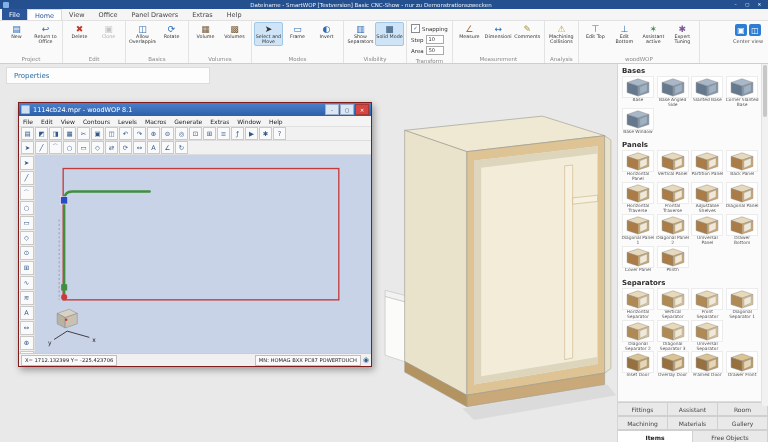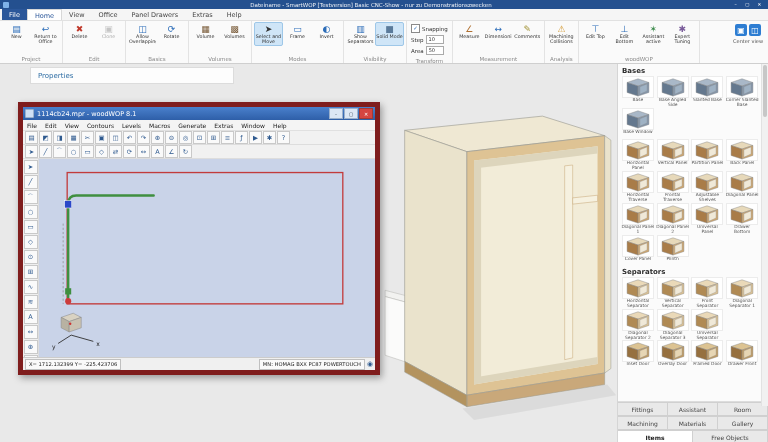--- a/index.html
+++ b/index.html
@@ -45,21 +45,21 @@
   .corner{position:absolute;right:5px;top:3px;display:flex;flex-direction:column;align-items:center;}
   .corner-icons{display:flex;gap:2px;}
   .cbtn{width:12px;height:12px;background:#2d7dd2;color:#fff;font-size:8px;display:flex;
         align-items:center;justify-content:center;border-radius:2px;}
   .corner-label{font-size:5px;color:#555;margin-top:2px;}
 
   
   .workspace{position:relative;flex:1;background:#e9e9e9;min-height:0;}
   .props{position:absolute;left:6px;top:3px;width:188px;height:15px;background:#fdfdfd;
          border:1px solid #dcdcdc;display:flex;align-items:center;padding:0 7px;
-         font-size:7px;color:#2e6da4;margin-left:24px;}
+         font-size:7px;color:#2e6da4;}
 
   .scene{position:absolute;left:378px;top:8px;width:240px;height:362px;}
   .scene svg{width:100%;height:100%;}
 
   
   .sidebar{position:absolute;right:0;top:0;width:150px;height:380px;background:#fbfbfb;
            border-left:1px solid #d5d5d5;display:flex;flex-direction:column;}
   .lib-scroll{flex:1;overflow:hidden;padding:1px 9px 0 3px;}
   .lib-head{font-size:7px;font-weight:bold;color:#2f2f2f;padding:2px 1px 1px;}
   .lib-grid{display:grid;grid-template-columns:repeat(4,1fr);gap:1px 1px;}
@@ -71,21 +71,21 @@
   .lib-tabrow{display:flex;}
   .lib-tab{flex:1;height:12px;background:#e9e9e9;border:1px solid #d0d0d0;border-left:none;
            font-size:6px;display:flex;align-items:center;justify-content:center;color:#444;}
   .lib-tab.active{background:#fff;font-weight:bold;color:#222;}
   .sb-scrollbar{position:absolute;right:0;top:0;bottom:38px;width:6px;background:#f1f1f1;
                 border-left:1px solid #e2e2e2;}
   .thumbtrack{margin:1px;height:52px;background:#c7c7c7;border-radius:2px;}
 
   
   .wop{position:absolute;left:18px;top:38px;width:352px;height:263px;background:#f0f0f0;
-       border:5px solid #7f1d1d;box-shadow:2px 3px 7px rgba(0,0,0,.35);display:flex;
+       border:1px solid #7f1d1d;box-shadow:2px 3px 7px rgba(0,0,0,.35);display:flex;
        flex-direction:column;}
   .wop-title{height:13px;background:linear-gradient(#4a80cc,#2e5fa8);display:flex;
              align-items:center;color:#fff;font-size:6.5px;padding:0 2px;gap:3px;flex:0 0 auto;}
   .wop-ico{width:7px;height:7px;background:#cfe0f5;border:1px solid #9ab0cc;border-radius:1px;}
   .wop-title-text{white-space:nowrap;overflow:hidden;}
   .wop-ctrl{margin-left:auto;display:flex;gap:1px;}
   .wbtn{width:12px;height:9px;background:#dce7f5;border:1px solid #9ab0cc;color:#234;
         font-size:5px;display:flex;align-items:center;justify-content:center;}
   .wbtn.close{background:#d64541;color:#fff;border-color:#a33a36;}
   .wop-menu{height:10px;background:#f4f4f4;display:flex;align-items:center;font-size:6px;
@@ -472,20 +472,21 @@
             <div class="lib-item">
               <div class="lib-thumb"><svg viewBox="0 0 30 22" width="100%" height="100%">
                   <polygon points="3,6 15,2 27,6 15,10" fill="#a9b8c8" stroke="#8a8a8a" stroke-width="0.5"></polygon>
                   <polygon points="3,6 15,10 15,21 3,17" fill="#64788e" stroke="#8a8a8a" stroke-width="0.5"></polygon>
                   <polygon points="15,10 27,6 27,17 15,21" fill="#8496ab" stroke="#8a8a8a" stroke-width="0.5"></polygon>
                   <polygon points="17,10.8 25,7.6 25,15.4 17,19" fill="#9fb2c4" stroke="#8a8a8a" stroke-width="0.4"></polygon>
                 </svg></div>
               <div class="lib-label">Base Window</div>
             </div>
           </div>
+          <div class="lib-head">Panels</div>
           <div class="lib-grid">
             <div class="lib-item">
               <div class="lib-thumb"><svg viewBox="0 0 30 22" width="100%" height="100%">
                   <polygon points="3,6 15,2 27,6 15,10" fill="#e7d9ba" stroke="#8a8a8a" stroke-width="0.5"></polygon>
                   <polygon points="3,6 15,10 15,21 3,17" fill="#a97c48" stroke="#8a8a8a" stroke-width="0.5"></polygon>
                   <polygon points="15,10 27,6 27,17 15,21" fill="#cfa76f" stroke="#8a8a8a" stroke-width="0.5"></polygon>
                   <polygon points="17,10.8 25,7.6 25,15.4 17,19" fill="#f0e9d8" stroke="#8a8a8a" stroke-width="0.4"></polygon>
                 </svg></div>
               <div class="lib-label">Horizontal Panel</div>
             </div>

